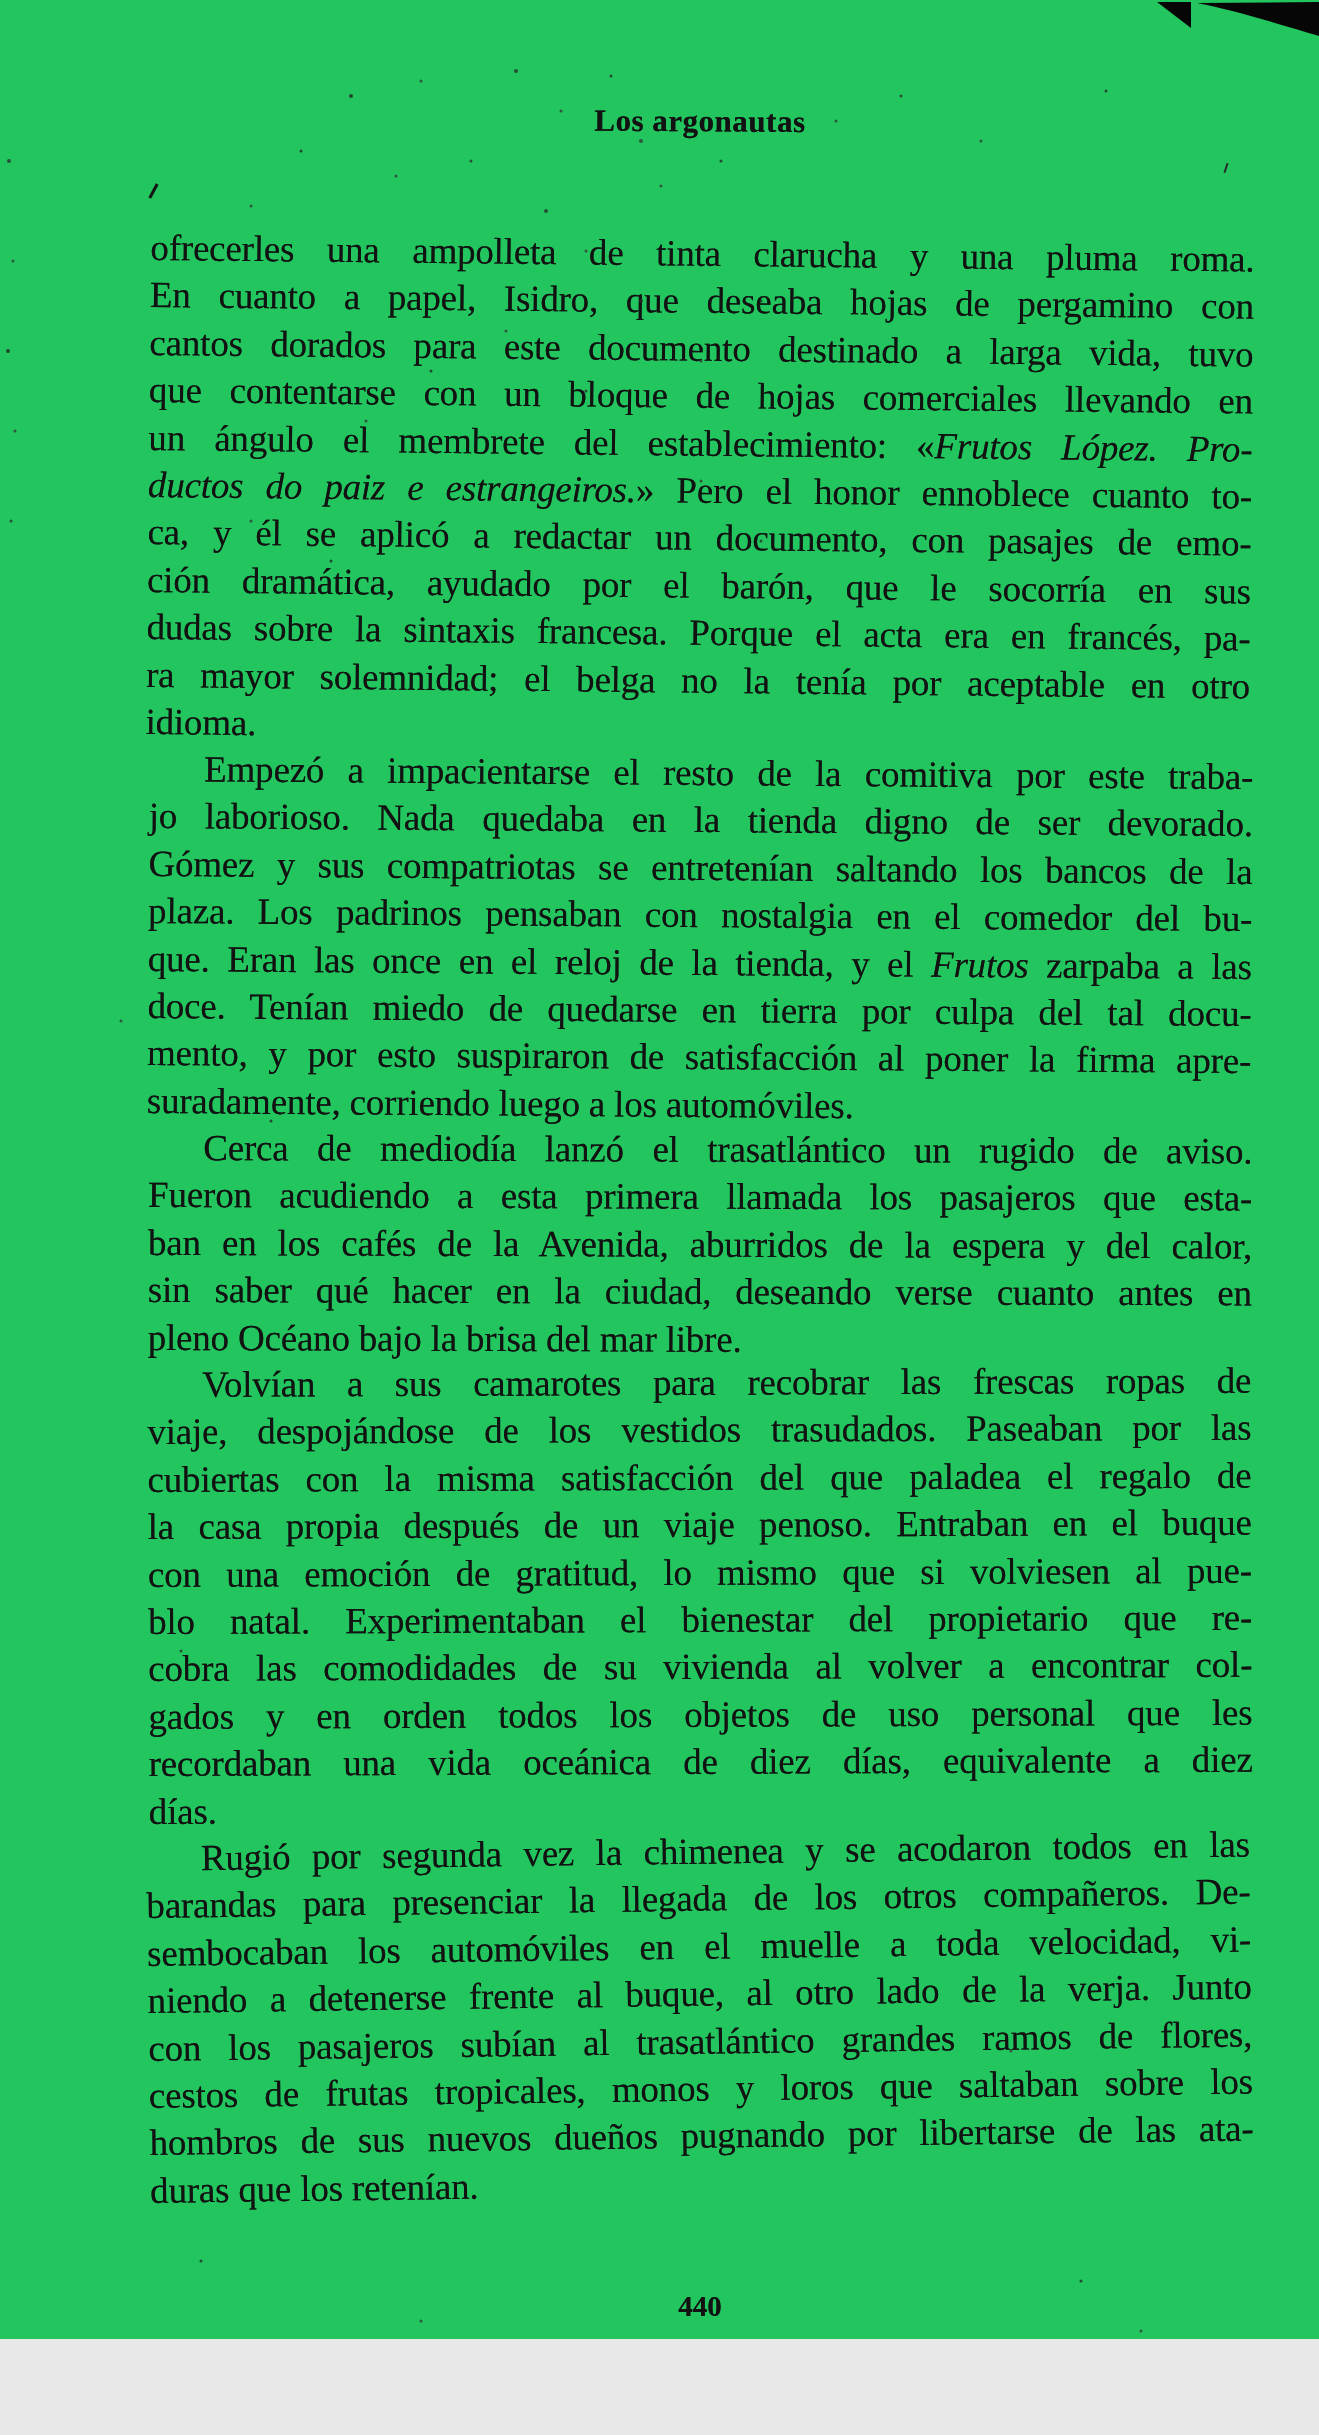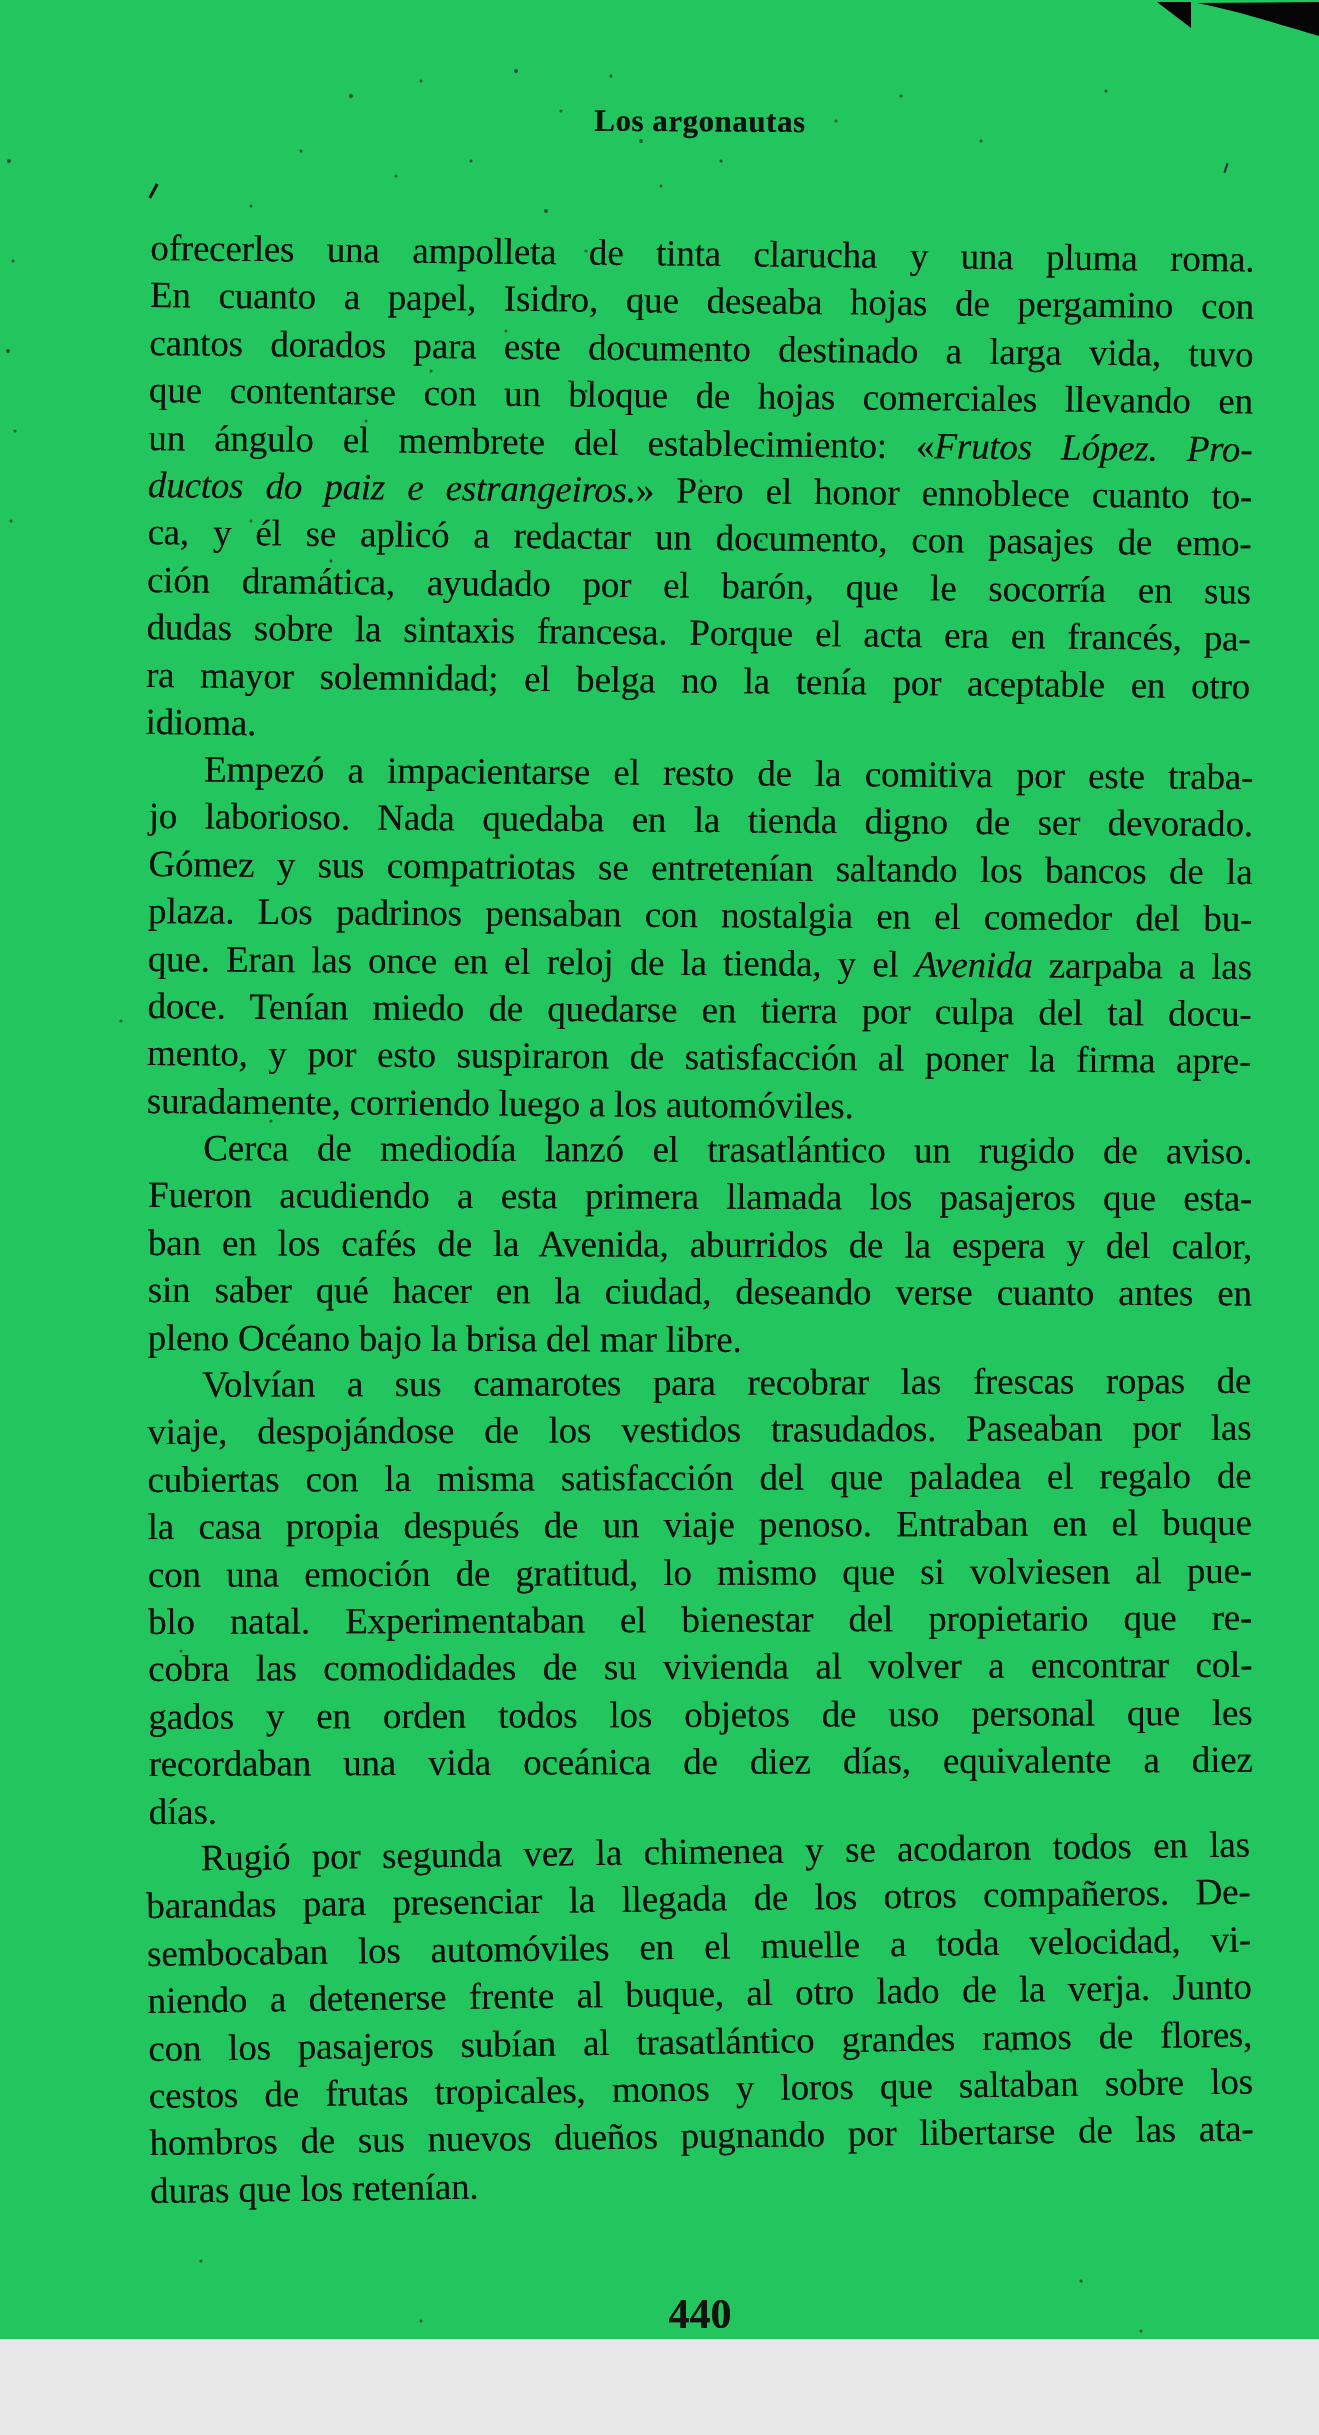--- a/index.html
+++ b/index.html
@@ -26,21 +26,21 @@
   .line.end{text-align-last:left;}
   .line.indent{text-indent:55px;}
   .it{font-style:italic;}
   .rot0{transform:rotate(.6deg);transform-origin:0 50%;}
   .rot1{transform:rotate(.42deg);transform-origin:0 50%;}
   .rot2{transform:rotate(.18deg);transform-origin:0 50%;}
   .rot3{transform:rotate(-.22deg);transform-origin:0 50%;}
   .rot4{transform:rotate(-.75deg);transform-origin:0 50%;}
   .page-number{
     position:absolute;top:2290px;left:148px;width:1104px;
-    text-align:center;font-size:42px;font-weight:700;
+    text-align:center;font-size:29px;font-weight:700;
     text-shadow:0 0 .6px rgba(10,10,10,.7);
   }
   .corner-mark-top,.corner-mark-bottom{position:absolute;line-height:0;}
   .corner-mark-top{top:0;left:1079px;}
   .corner-mark-bottom{top:2385px;left:1079px;}
   .slash-mark{position:absolute;left:152px;top:183px;width:3px;height:16px;background:#151515;transform:rotate(28deg);}
   .tick-mark{position:absolute;left:1225px;top:163px;width:2px;height:10px;background:#2a2a2a;transform:rotate(18deg);}
   .scan-noise{
     position:absolute;left:0;top:0;width:2px;height:2px;background:transparent;border-radius:50%;
     opacity:.75;
@@ -82,21 +82,21 @@
         <div class="line"><span>ción dramática, ayudado por el barón, que le socorría en sus</span></div>
         <div class="line"><span>dudas sobre la sintaxis francesa. Porque el acta era en francés, pa-</span></div>
         <div class="line"><span>ra mayor solemnidad; el belga no la tenía por aceptable en otro</span></div>
         <div class="line end"><span>idioma.</span></div>
       </div>
       <div class="para rot1">
         <div class="line indent"><span>Empezó a impacientarse el resto de la comitiva por este traba-</span></div>
         <div class="line"><span>jo laborioso. Nada quedaba en la tienda digno de ser devorado.</span></div>
         <div class="line"><span>Gómez y sus compatriotas se entretenían saltando los bancos de la</span></div>
         <div class="line"><span>plaza. Los padrinos pensaban con nostalgia en el comedor del bu-</span></div>
-        <div class="line"><span>que. Eran las once en el reloj de la tienda, y el </span><span class="it">Avenida</span><span> zarpaba a las</span></div>
+        <div class="line"><span>que. Eran las once en el reloj de la tienda, y el </span><span class="it">Frutos</span><span> zarpaba a las</span></div>
         <div class="line"><span>doce. Tenían miedo de quedarse en tierra por culpa del tal docu-</span></div>
         <div class="line"><span>mento, y por esto suspiraron de satisfacción al poner la firma apre-</span></div>
         <div class="line end"><span>suradamente, corriendo luego a los automóviles.</span></div>
       </div>
       <div class="para rot2">
         <div class="line indent"><span>Cerca de mediodía lanzó el trasatlántico un rugido de aviso.</span></div>
         <div class="line"><span>Fueron acudiendo a esta primera llamada los pasajeros que esta-</span></div>
         <div class="line"><span>ban en los cafés de la Avenida, aburridos de la espera y del calor,</span></div>
         <div class="line"><span>sin saber qué hacer en la ciudad, deseando verse cuanto antes en</span></div>
         <div class="line end"><span>pleno Océano bajo la brisa del mar libre.</span></div>

